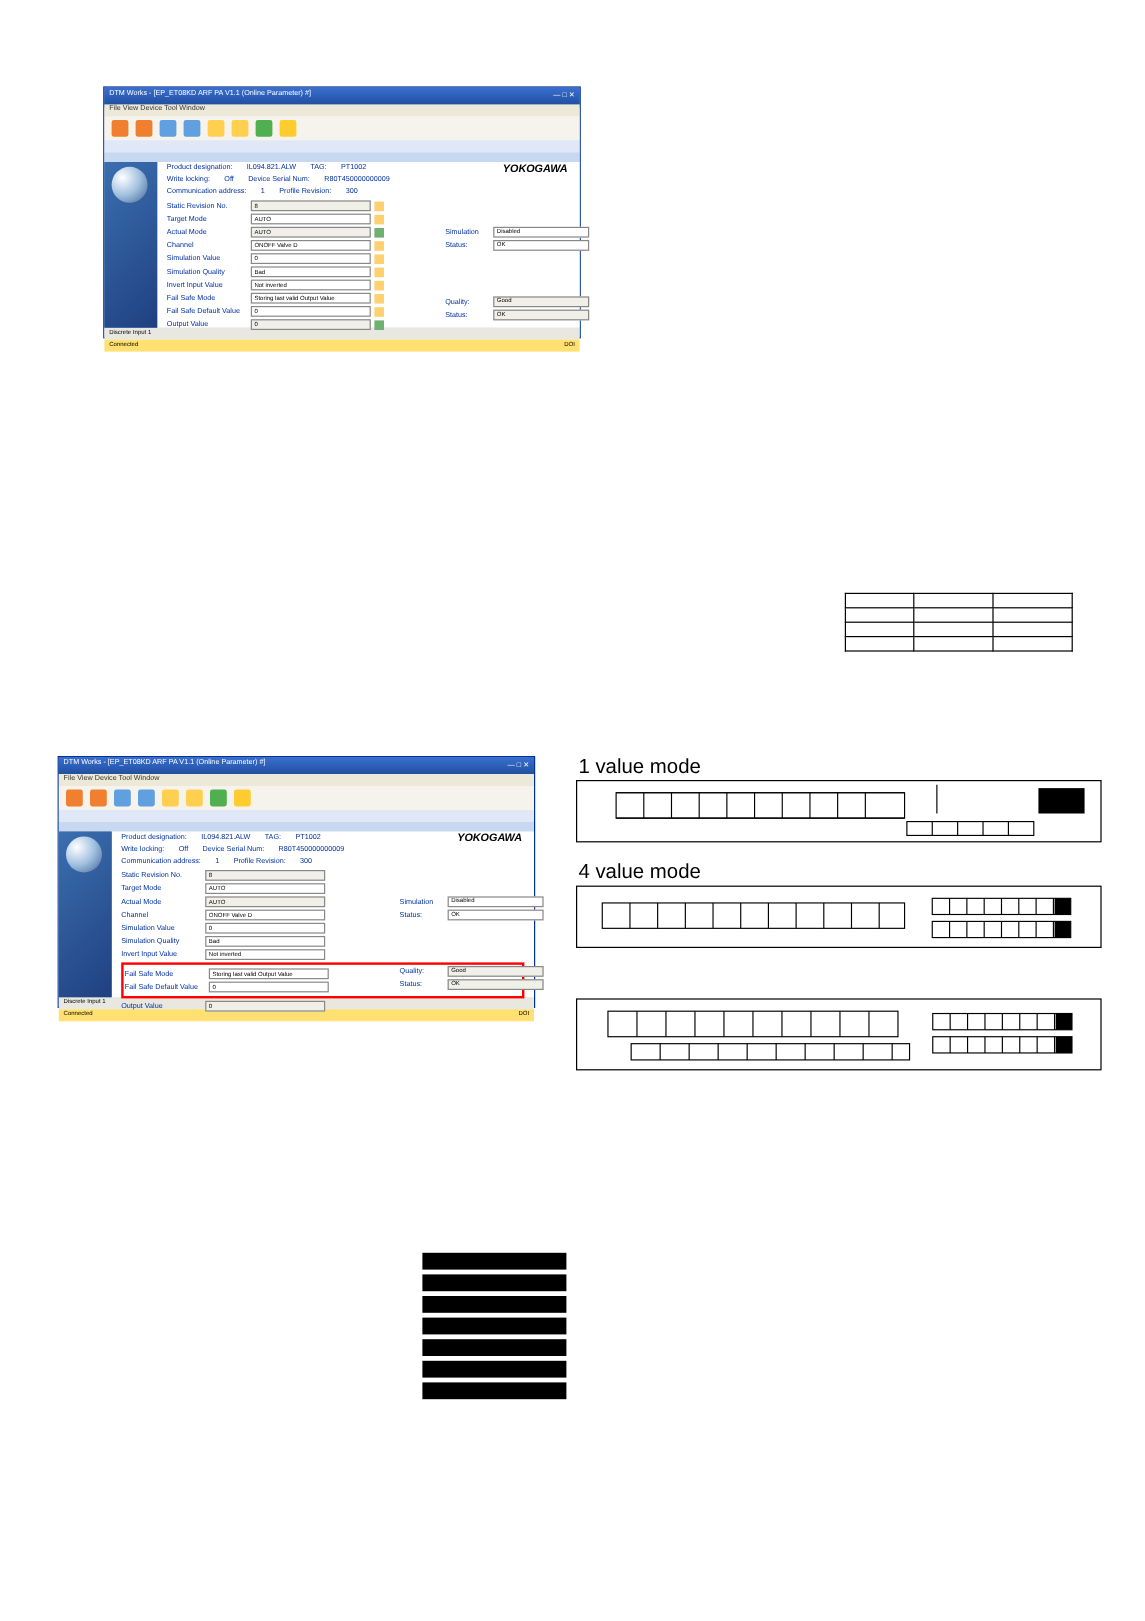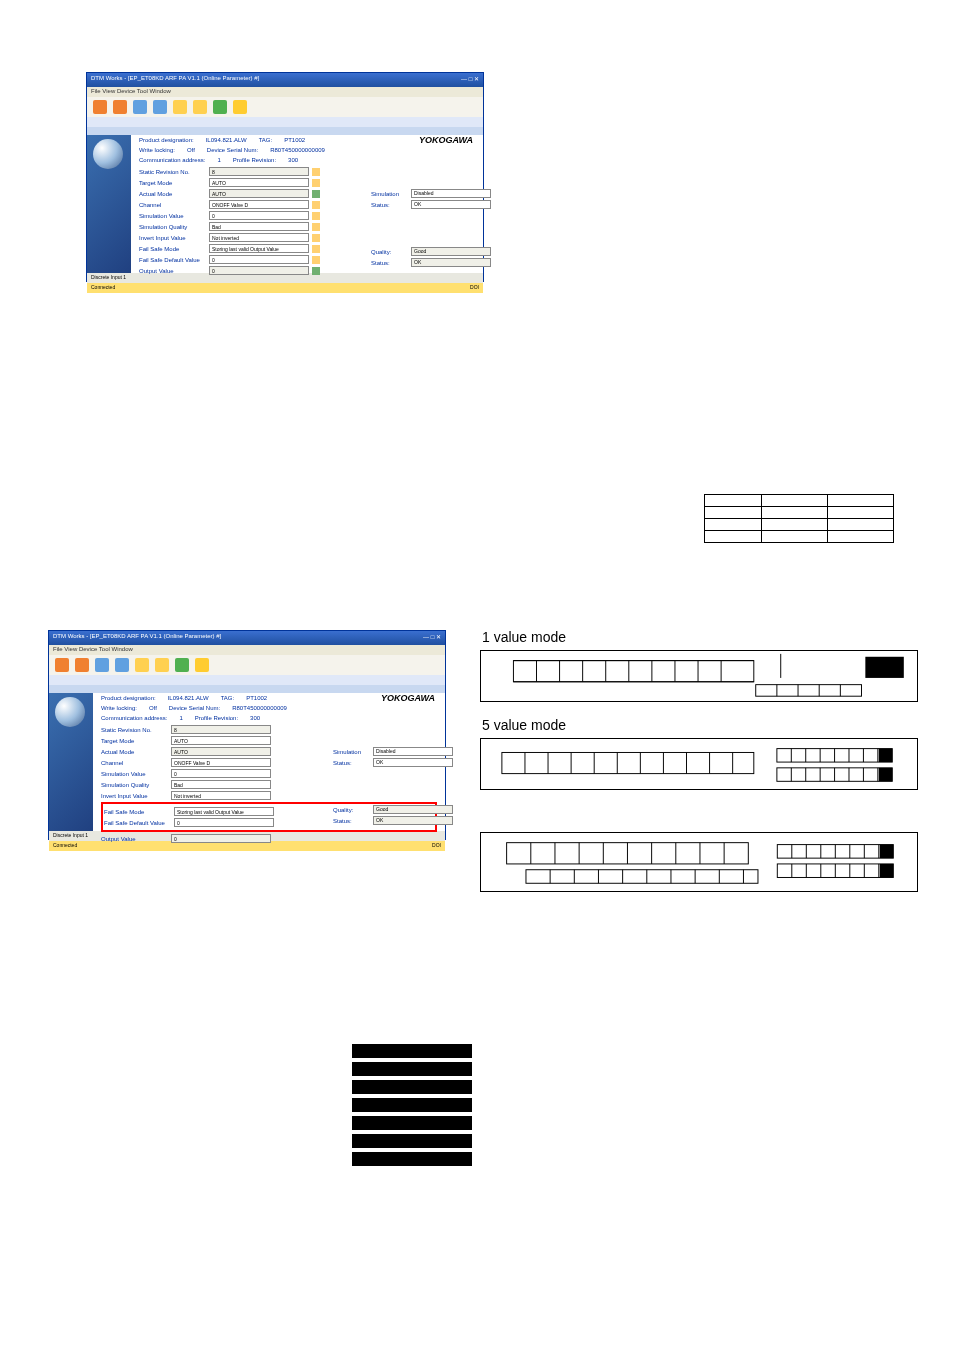--- a/index.html
+++ b/index.html
@@ -91,21 +91,21 @@
 
   
   .small-table-right {
     position: absolute; left: 704px; top: 494px; width: 190px;
     border-collapse: collapse; font-size: 8px;
   }
   .small-table-right td, .small-table-right th {
     border: 1px solid #000; height: 12px;
   }
 
-  .value-mode-label { position:absolute; font-size:14px; left: 482px; text-align: right; }
+  .value-mode-label { position:absolute; font-size:17px; left: 482px; text-align: right; }
   .vm1-label { top: 629px; }
   .vm2-label { top: 717px; }
 
   .mode-box {
     position: absolute; left: 480px; width: 438px; border:1px solid #000;
     height: 52px;
   }
   .mode-box-1 { top: 650px; }
   .mode-box-2 { top: 738px; }
   .mode-box-3 { top: 832px; height: 60px; }
@@ -381,21 +381,21 @@
       </tr>
   <tr>
         <td></td>
         <td></td>
         <td></td>
       </tr>
 </tbody>
   </table>
 
 <div class="value-mode-label vm1-label">1 value mode</div>
-<div class="value-mode-label vm2-label">5 value mode</div>
+<div class="value-mode-label vm2-label">4 value mode</div>
 
 <div class="mode-box mode-box-1">
   <svg viewBox="0 0 438 52">
     <rect x="26" y="10" width="250" height="22" fill="none" stroke="#000"></rect>
     <line x1="26" y1="10" x2="276" y2="10" stroke="#000"></line>
     <line x1="26" y1="32" x2="276" y2="32" stroke="#000"></line>
 
     <g stroke="#000">
       <line x1="50" y1="10" x2="50" y2="32"></line>
         <line x1="74" y1="10" x2="74" y2="32"></line>

